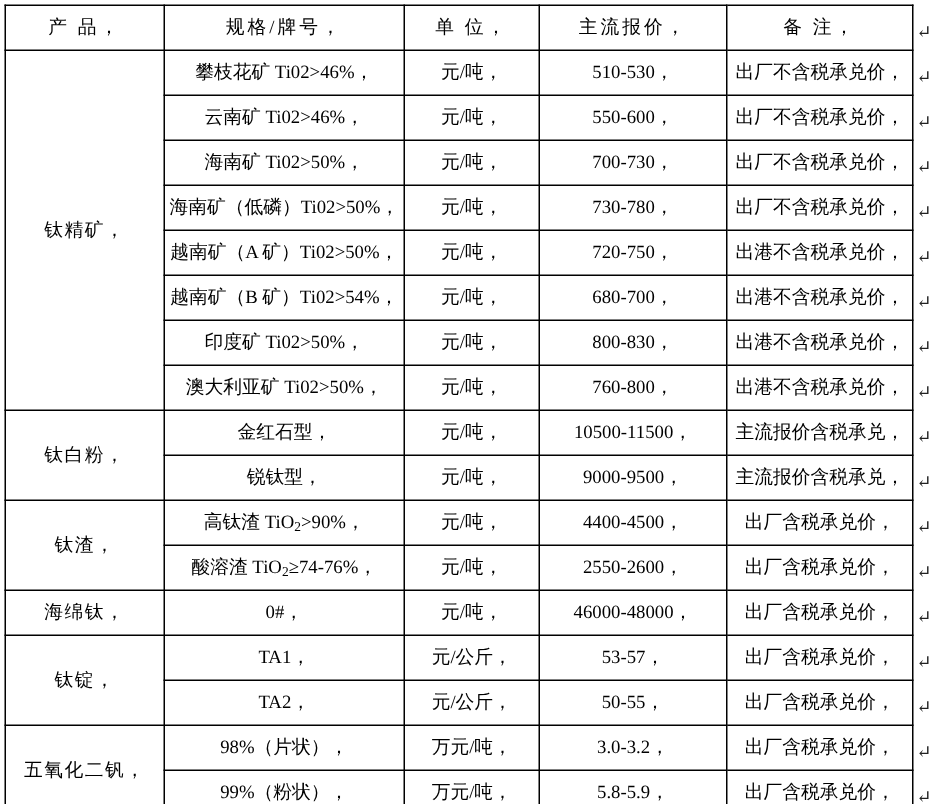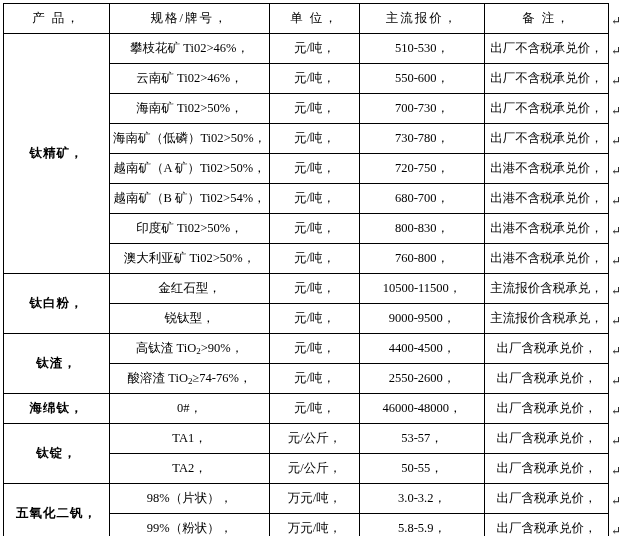--- a/index.html
+++ b/index.html
@@ -35,21 +35,20 @@
     height: 29px;
     white-space: nowrap;
     overflow: hidden;
   }
   td.head {
     height: 31px;
     letter-spacing: 2px;
   }
   td.cat {
     letter-spacing: 1px;
-    font-weight: bold;
   }
   .col-a { width: 106px; }
   .col-b { width: 160px; }
   .col-c { width: 90px; }
   .col-d { width: 125px; }
   .col-e { width: 124px; }
 
   
   .pilcrow-col {
     position: absolute;

